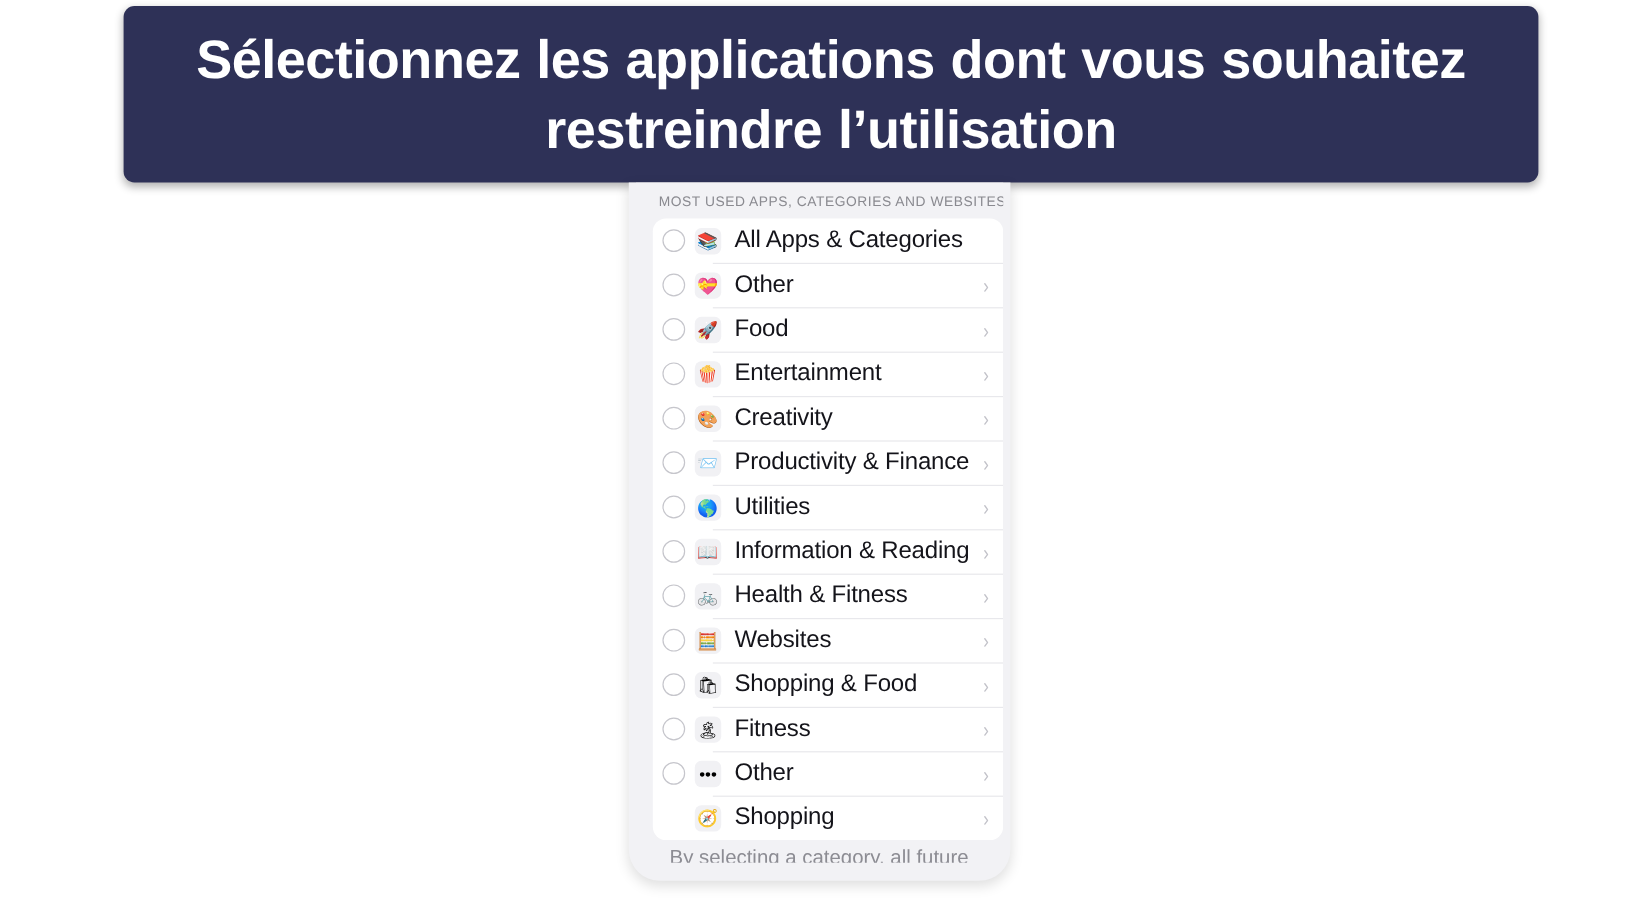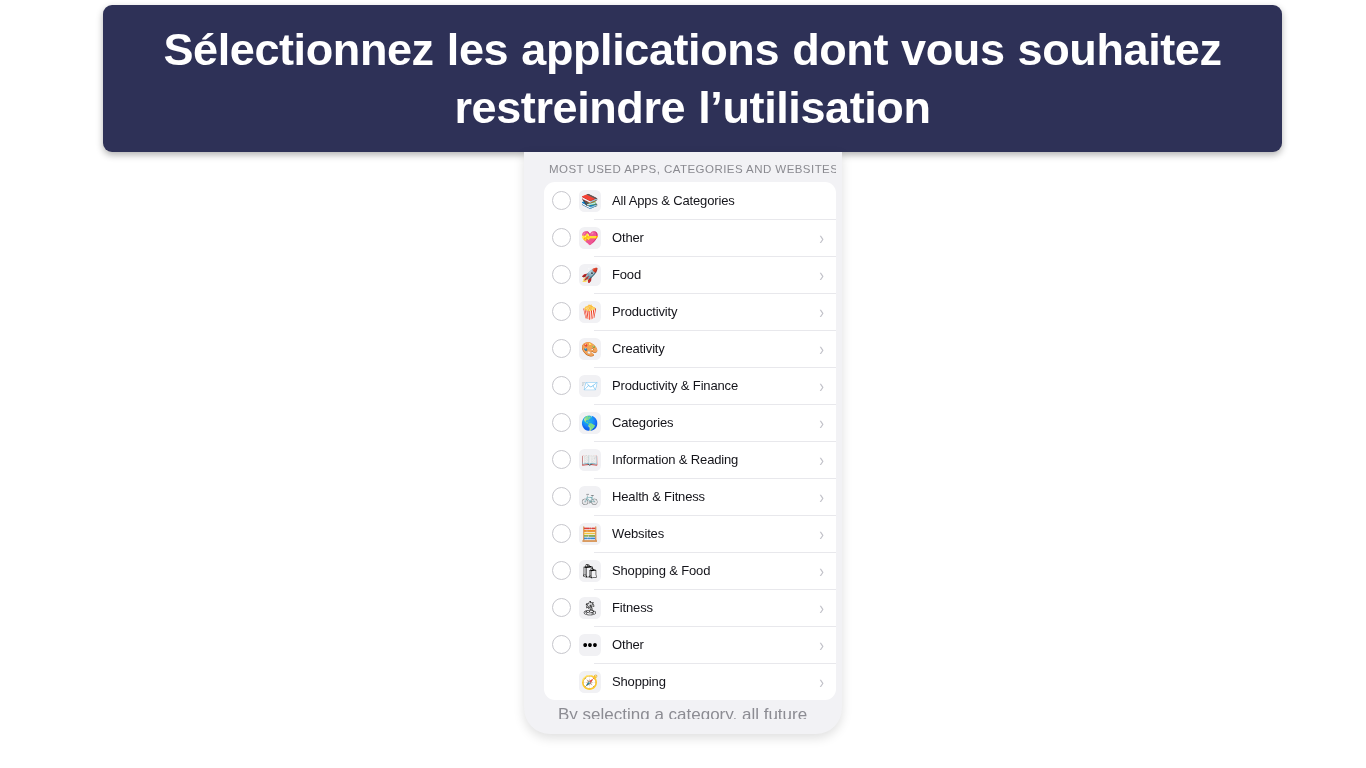--- a/index.html
+++ b/index.html
@@ -127,21 +127,21 @@
     display: flex;
     align-items: center;
     justify-content: center;
     font-size: 14px;
     line-height: 1;
     overflow: hidden;
   }
 
   .row-label {
     margin-left: 11px;
-    font-size: 13px;
+    font-size: 20px;
     color: #14141a;
     white-space: nowrap;
     letter-spacing: -0.15px;
   }
 
   .chevron {
     margin-left: auto;
     color: #c2c2c9;
     font-size: 14px;
     line-height: 1;
@@ -192,39 +192,39 @@
           </div>
           <div class="row">
             <span class="radio"></span>
             <span class="app-icon">🚀</span>
             <span class="row-label">Food</span>
             <span class="chevron">›</span>
           </div>
           <div class="row">
             <span class="radio"></span>
             <span class="app-icon">🍿</span>
-            <span class="row-label">Productivity</span>
+            <span class="row-label">Entertainment</span>
             <span class="chevron">›</span>
           </div>
           <div class="row">
             <span class="radio"></span>
             <span class="app-icon">🎨</span>
             <span class="row-label">Creativity</span>
             <span class="chevron">›</span>
           </div>
           <div class="row">
             <span class="radio"></span>
             <span class="app-icon">📨</span>
             <span class="row-label">Productivity &amp; Finance</span>
             <span class="chevron">›</span>
           </div>
           <div class="row">
             <span class="radio"></span>
             <span class="app-icon">🌎</span>
-            <span class="row-label">Categories</span>
+            <span class="row-label">Utilities</span>
             <span class="chevron">›</span>
           </div>
           <div class="row">
             <span class="radio"></span>
             <span class="app-icon">📖</span>
             <span class="row-label">Information &amp; Reading</span>
             <span class="chevron">›</span>
           </div>
           <div class="row">
             <span class="radio"></span>

